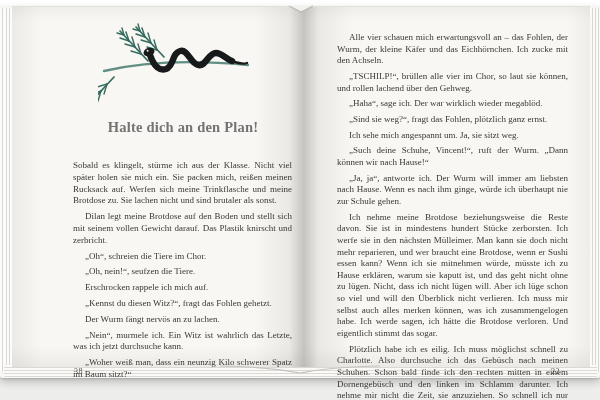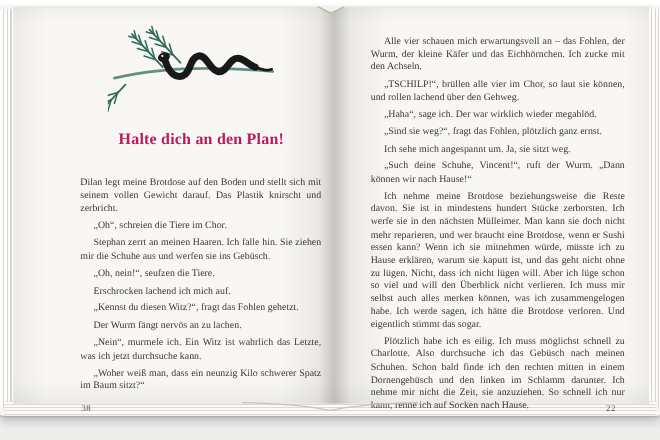--- a/index.html
+++ b/index.html
@@ -43,21 +43,21 @@
         rgba(70,65,60,0.28) 50.5%, rgba(110,105,98,0.10) 53%,
         rgba(110,105,98,0) 59%, rgba(110,105,98,0) 96%,
         rgba(110,105,98,0.07) 100%);
   }
   .spine-notch{position:absolute;left:288px;top:-2px;}
   .bottom-dip{position:absolute;left:220px;bottom:4px;}
 
   .heading{
     position:absolute;left:57px;top:112px;width:228px;
     text-align:center;font-size:14.5px;font-weight:bold;
-    letter-spacing:0.2px;color:#be185d;
+    letter-spacing:0.2px;color:#737373;
   }
   .textcol{
     position:absolute;color:#3b3833;font-size:9px;line-height:11.8px;
     text-align:justify;
   }
   .textcol-left{left:57px;top:149px;width:227px;}
   .textcol-right{left:321px;top:21px;width:239px;line-height:11.65px;}
   .textcol p{margin:4px;text-indent:12px;}
   .textcol-left p:first-child{text-indent:0;}
   .pagenum{position:absolute;font-size:8px;color:#55524d;letter-spacing:0.5px;}
@@ -106,40 +106,41 @@
           <path class="snakebody" d="M52,36 C56,48 62,52 68,50 C76,47 74,34 82,32 C90,30 92,44 100,46 C108,48 110,34 118,34 C124,34 128,40 134,42"></path>
           <path class="snaketail" d="M134,42 C140,44 145,46 149,44"></path>
           <ellipse cx="51" cy="33" rx="5.6" ry="4.2" transform="rotate(-18 51 33)" fill="#17191b"></ellipse>
           <circle cx="49.6" cy="31.8" r="1" fill="#f2f1ed"></circle>
         </g>
       </svg>
 
       <div class="heading">Halte dich an den Plan!</div>
 
       <div class="textcol textcol-left">
+          <p>Sobald es klingelt, stürme ich aus der Klasse. Nicht viel später holen sie mich ein. Sie packen mich, reißen meinen Rucksack auf. Werfen sich meine Trinkflasche und meine Brotdose zu. Sie lachen nicht und sind brutaler als sonst.</p>
           <p>Dilan legt meine Brotdose auf den Boden und stellt sich mit seinem vollen Gewicht darauf. Das Plastik knirscht und zerbricht.</p>
           <p>„Oh“, schreien die Tiere im Chor.</p>
-          <p>Stephan zerrt an meinen Haaren. Ich falle hin. Sie ziehen mir die Schuhe aus und werfen sie ins Gebüsch.</p>
           <p>„Oh, nein!“, seufzen die Tiere.</p>
-          <p>Erschrocken lachend ich mich auf.</p>
+          <p>Erschrocken rappele ich mich auf.</p>
           <p>„Kennst du diesen Witz?“, fragt das Fohlen gehetzt.</p>
           <p>Der Wurm fängt nervös an zu lachen.</p>
           <p>„Nein“, murmele ich. Ein Witz ist wahrlich das Letzte, was ich jetzt durchsuche kann.</p>
           <p>„Woher weiß man, dass ein neunzig Kilo schwerer Spatz im Baum sitzt?“</p>
         </div>
 
       <div class="pagenum pagenum-left">38</div>
 
       <div class="textcol textcol-right">
           <p>Alle vier schauen mich erwartungsvoll an – das Fohlen, der Wurm, der kleine Käfer und das Eichhörnchen. Ich zucke mit den Achseln.</p>
           <p>„TSCHILP!“, brüllen alle vier im Chor, so laut sie können, und rollen lachend über den Gehweg.</p>
           <p>„Haha“, sage ich. Der war wirklich wieder megablöd.</p>
           <p>„Sind sie weg?“, fragt das Fohlen, plötzlich ganz ernst.</p>
           <p>Ich sehe mich angespannt um. Ja, sie sitzt weg.</p>
           <p>„Such deine Schuhe, Vincent!“, ruft der Wurm. „Dann können wir nach Hause!“</p>
+          <p>„Ja, ja“, antworte ich. Der Wurm will immer am liebsten nach Hause. Wenn es nach ihm ginge, würde ich überhaupt nie zur Schule gehen.</p>
           <p>Ich nehme meine Brotdose beziehungsweise die Reste davon. Sie ist in mindestens hundert Stücke zerborsten. Ich werfe sie in den nächsten Mülleimer. Man kann sie doch nicht mehr reparieren, und wer braucht eine Brotdose, wenn er Sushi essen kann? Wenn ich sie mitnehmen würde, müsste ich zu Hause erklären, warum sie kaputt ist, und das geht nicht ohne zu lügen. Nicht, dass ich nicht lügen will. Aber ich lüge schon so viel und will den Überblick nicht verlieren. Ich muss mir selbst auch alles merken können, was ich zusammengelogen habe. Ich werde sagen, ich hätte die Brotdose verloren. Und eigentlich stimmt das sogar.</p>
           <p>Plötzlich habe ich es eilig. Ich muss möglichst schnell zu Charlotte. Also durchsuche ich das Gebüsch nach meinen Schuhen. Schon bald finde ich den rechten mitten in einem Dornengebüsch und den linken im Schlamm darunter. Ich nehme mir nicht die Zeit, sie anzuziehen. So schnell ich nur kann, renne ich auf Socken nach Hause.</p>
         </div>
 
       <div class="pagenum pagenum-right">22</div>
     </div>
 
     <svg class="spine-notch" width="26" height="9">
       <path d="M1,2 L13,8 L25,2" stroke="#bcb9b4" stroke-width="1.2" fill="#f2f1ed"></path>
     </svg>

